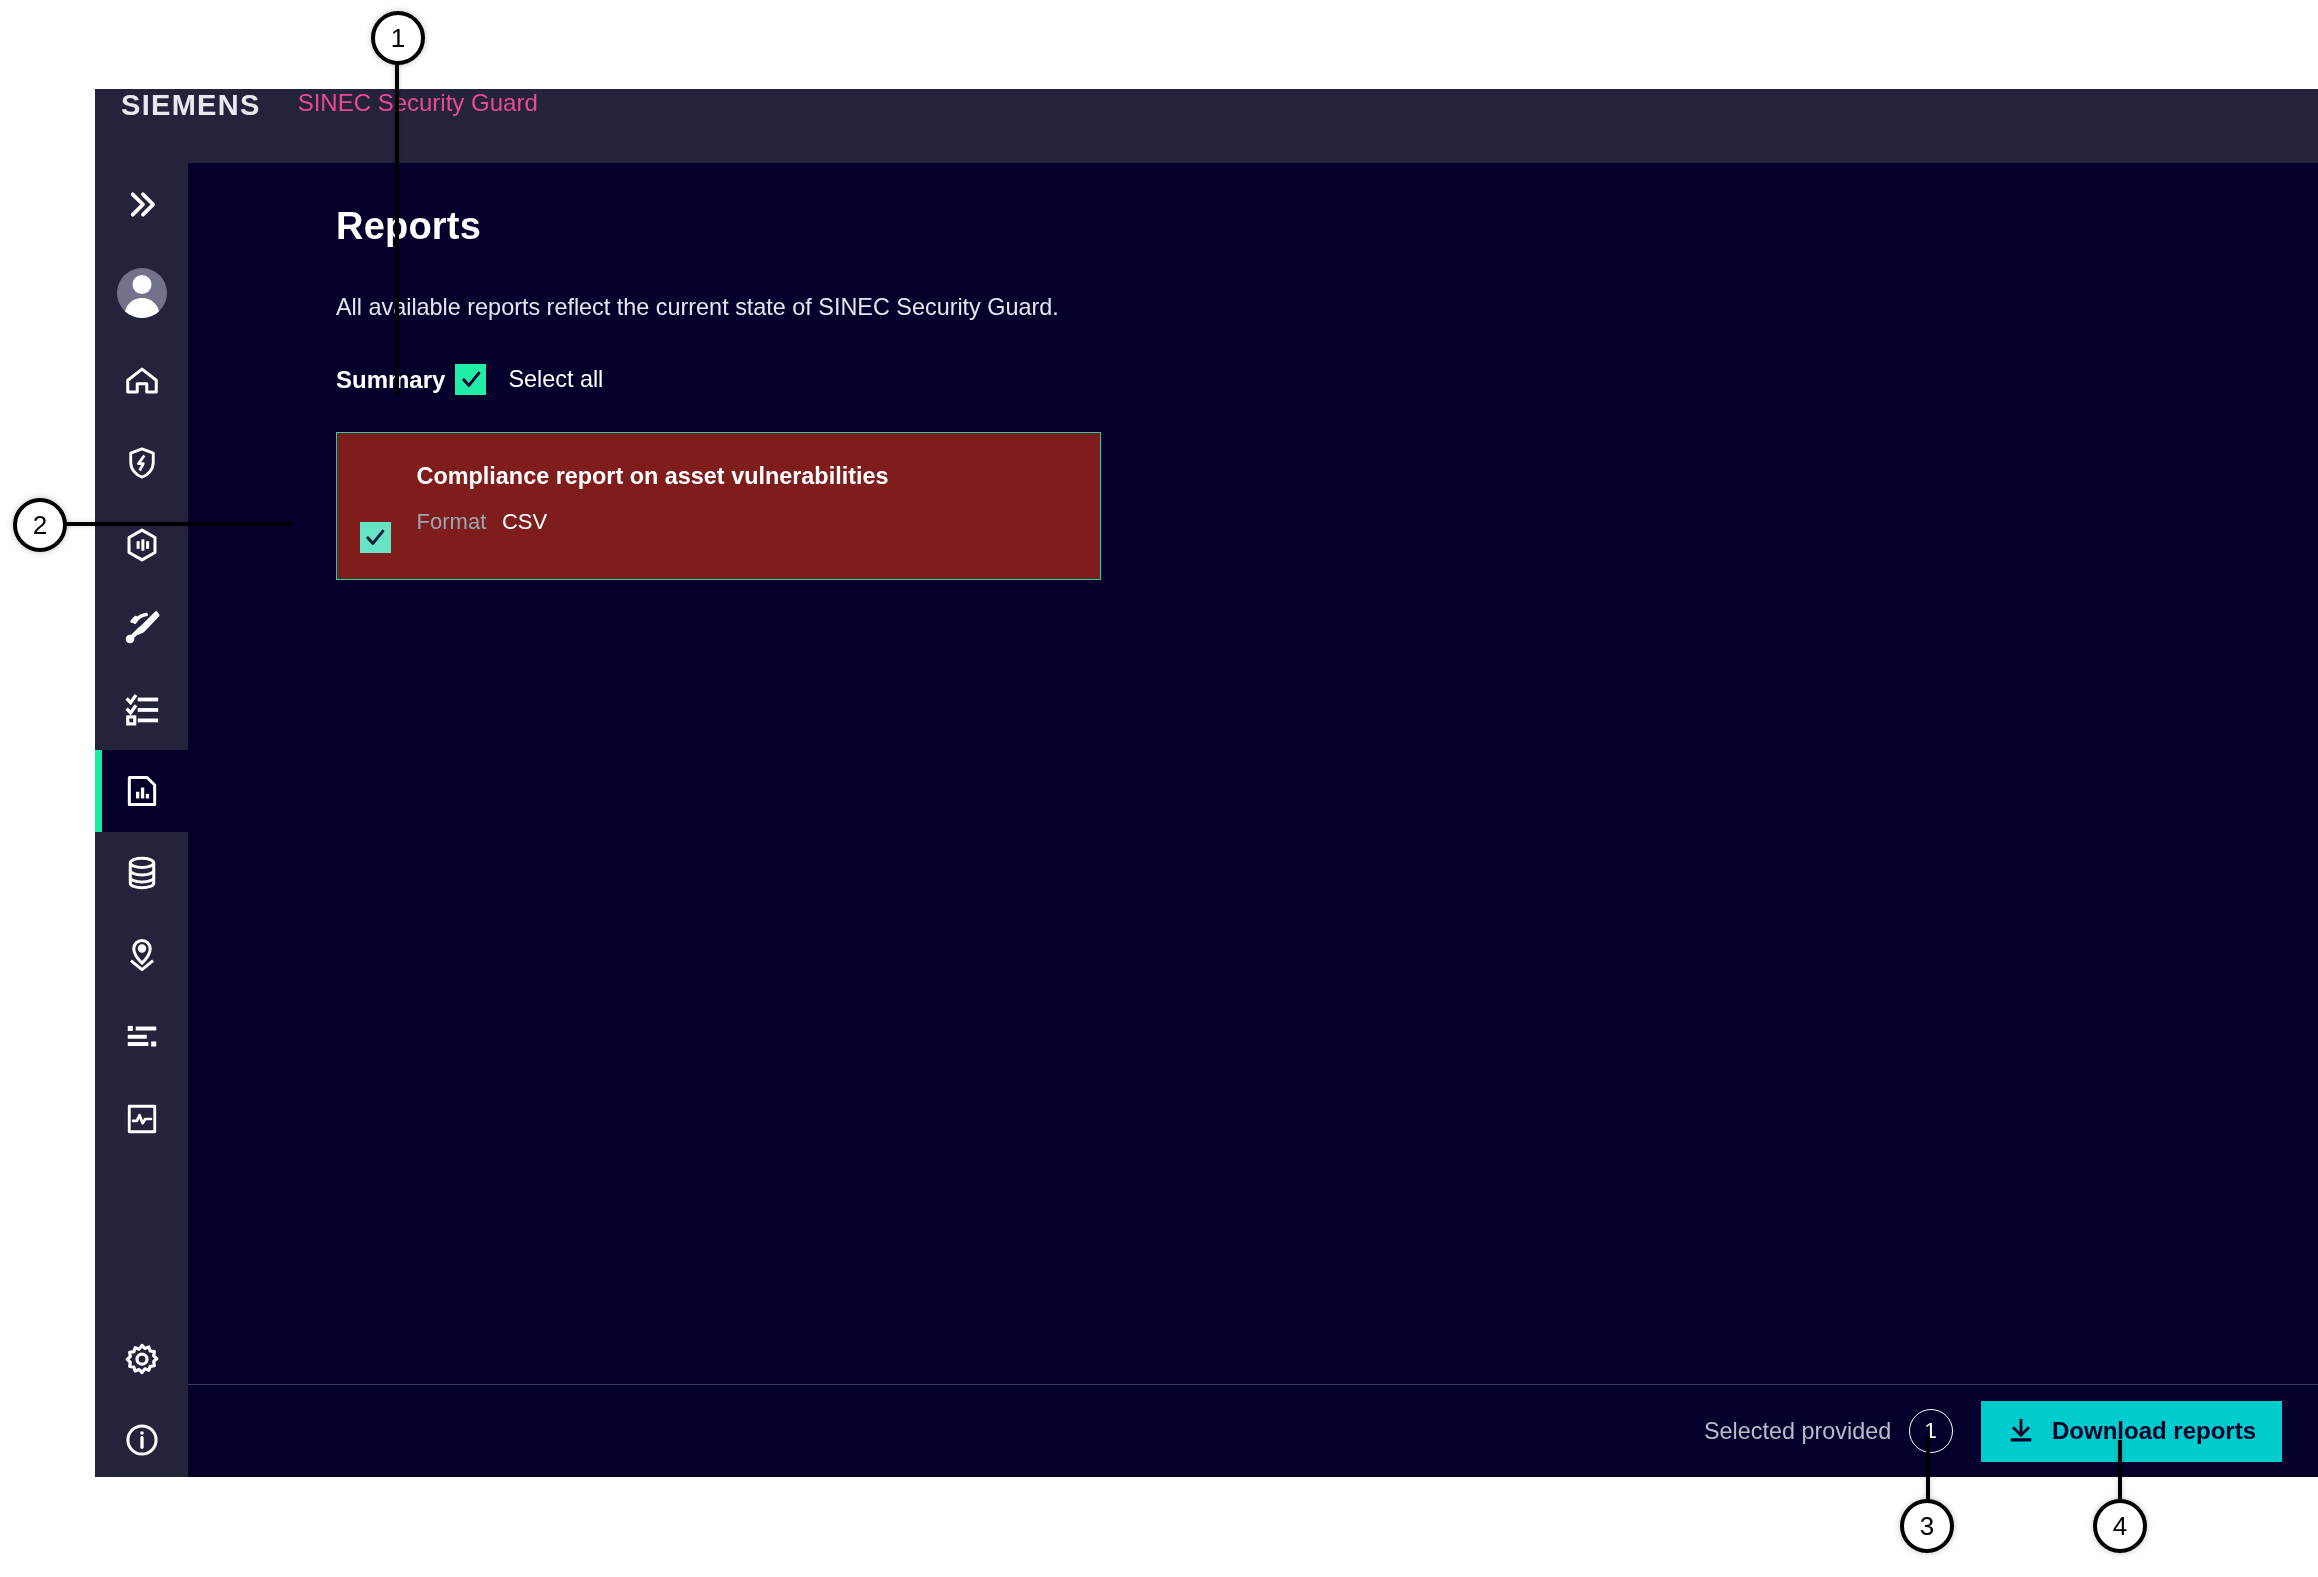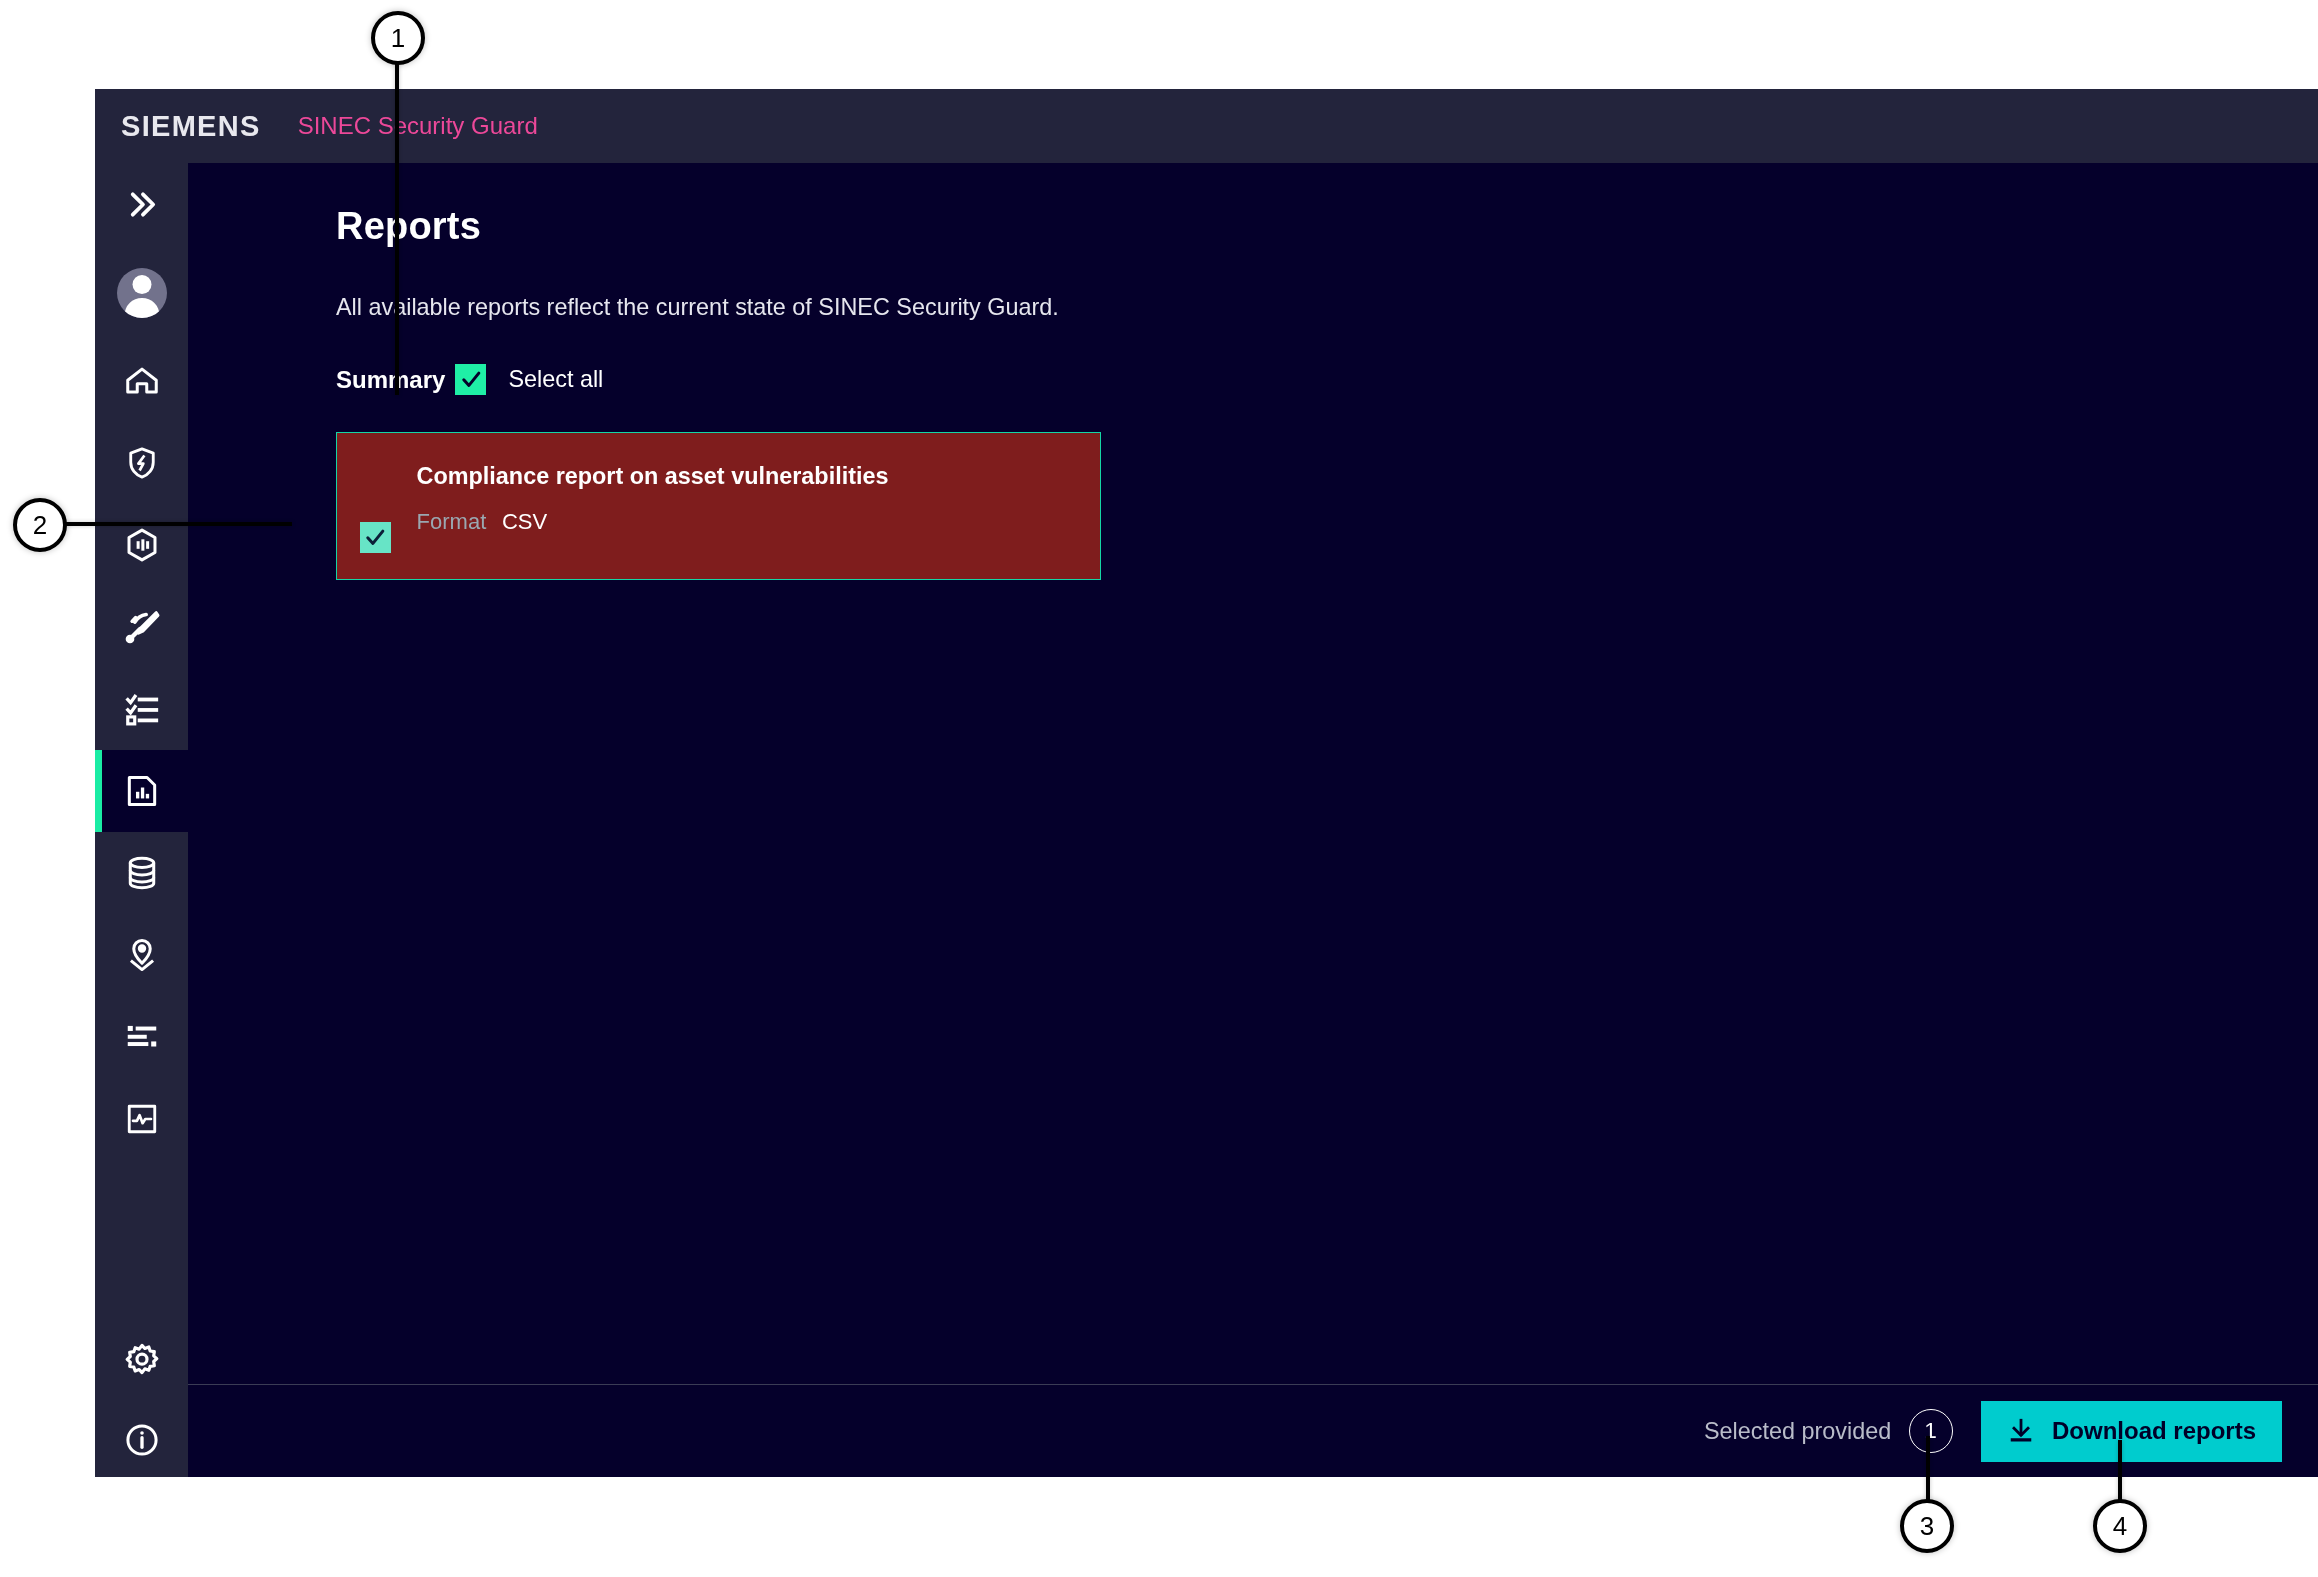--- a/index.html
+++ b/index.html
@@ -27,21 +27,21 @@
   }
 
   
   .app-header {
     position: absolute;
     left: 0; top: 0;
     width: 100%;
     height: 74px;
     background: #23243c;
     display: flex;
-    align-items: center;
+    align-items: flex-start;
     box-sizing: border-box;
     padding-left: 26px;
   }
   .siemens-logo {
     color: #e8e8ee;
     font-size: 29px;
     font-weight: bold;
     letter-spacing: 1.3px;
     font-family: "Liberation Sans", sans-serif;
   }

